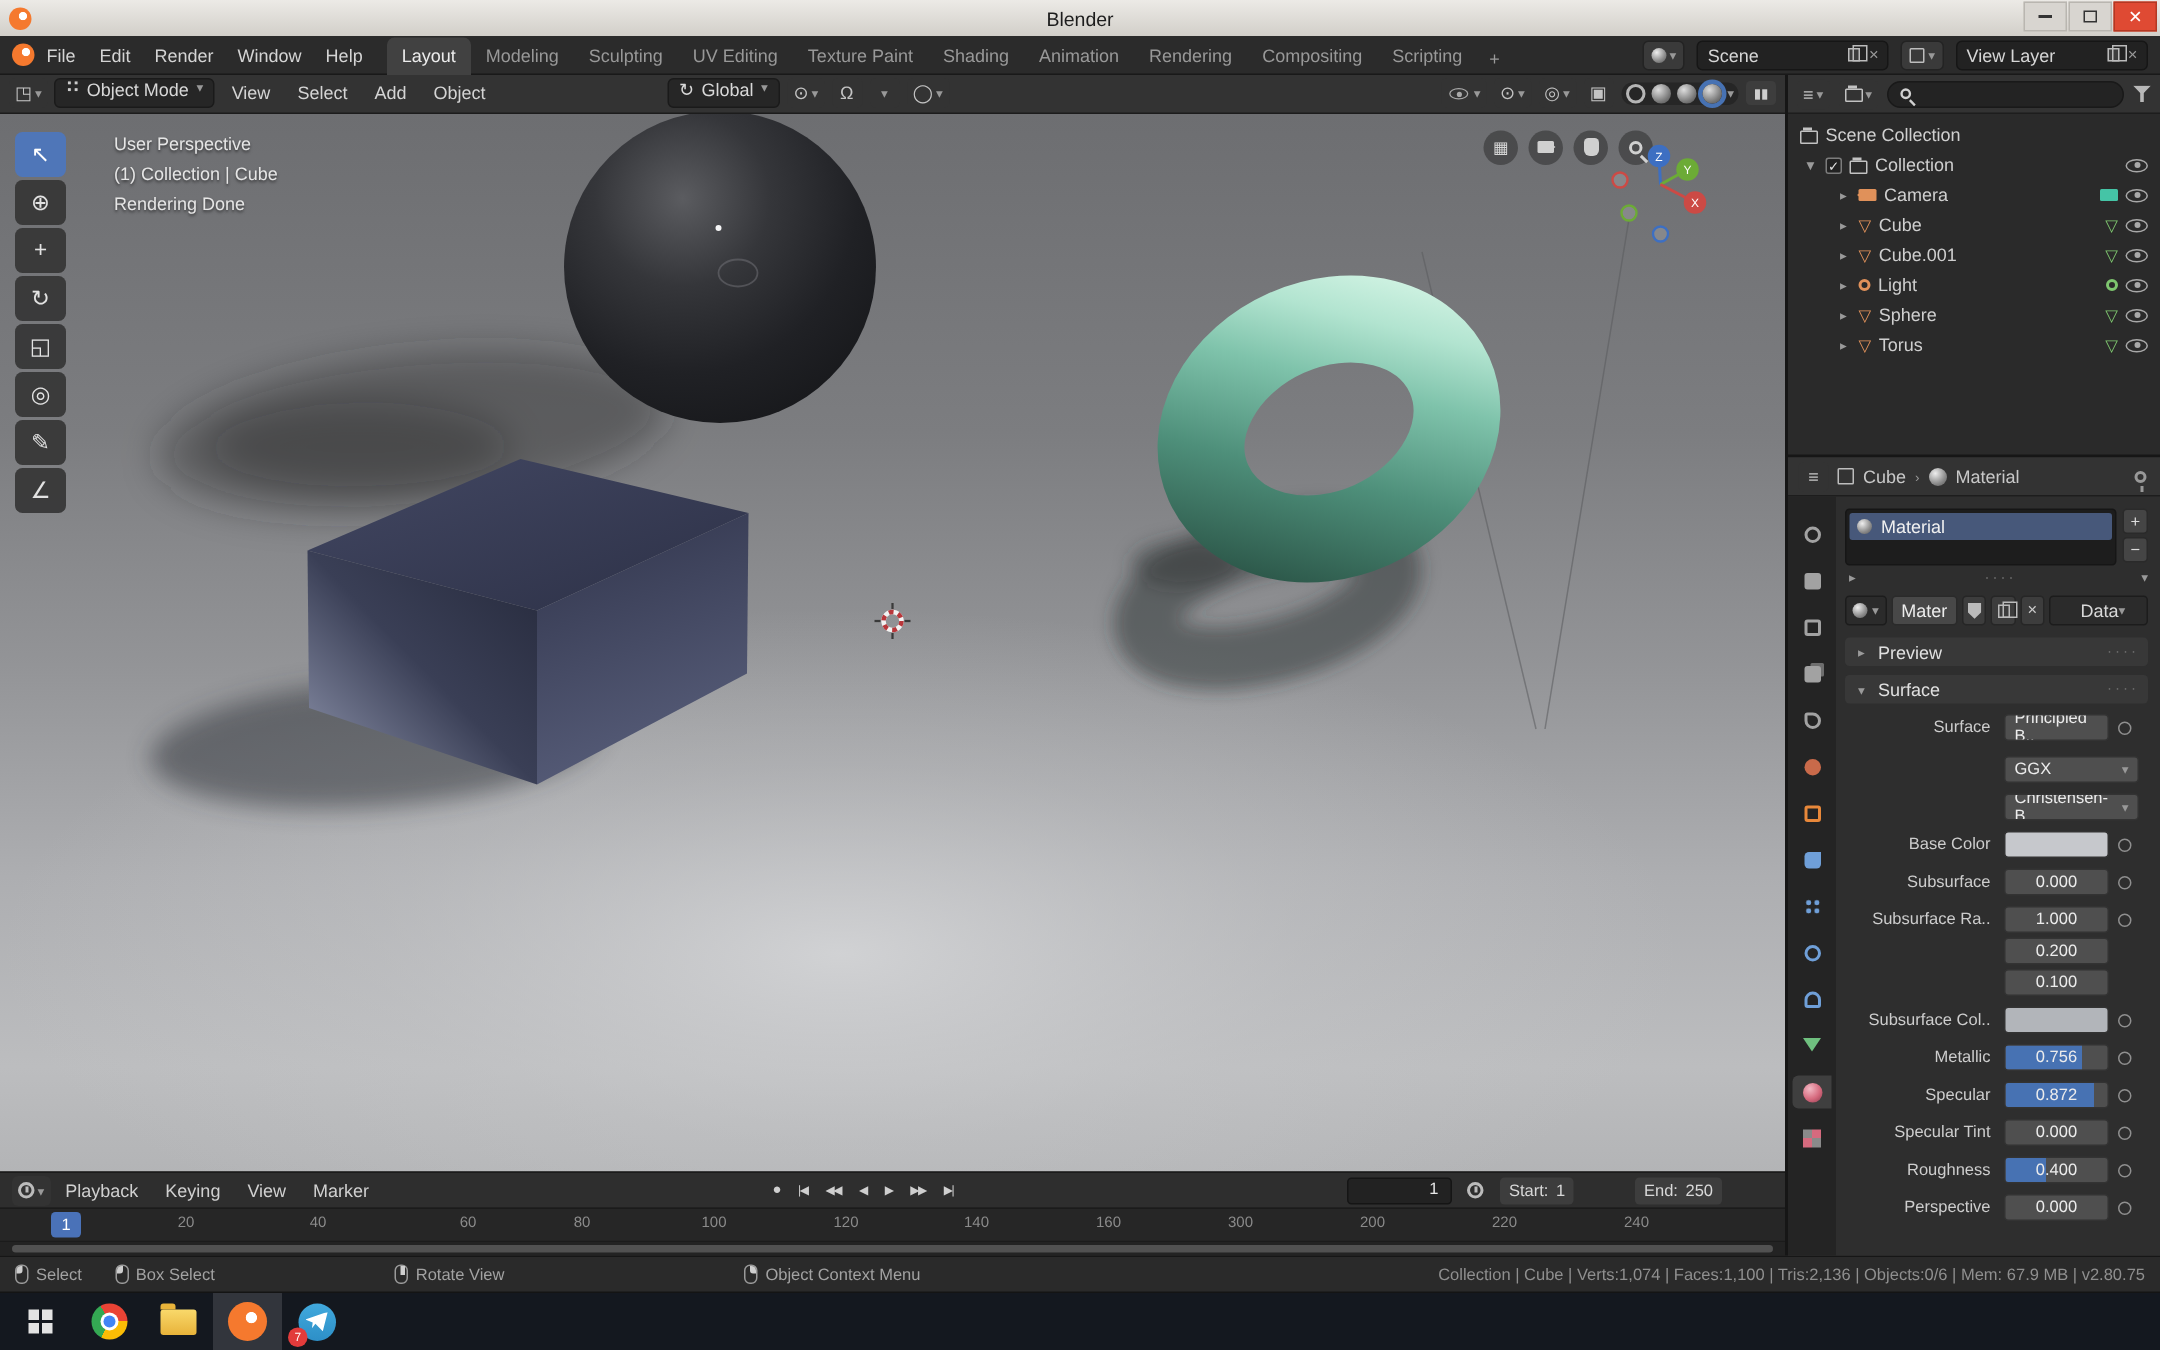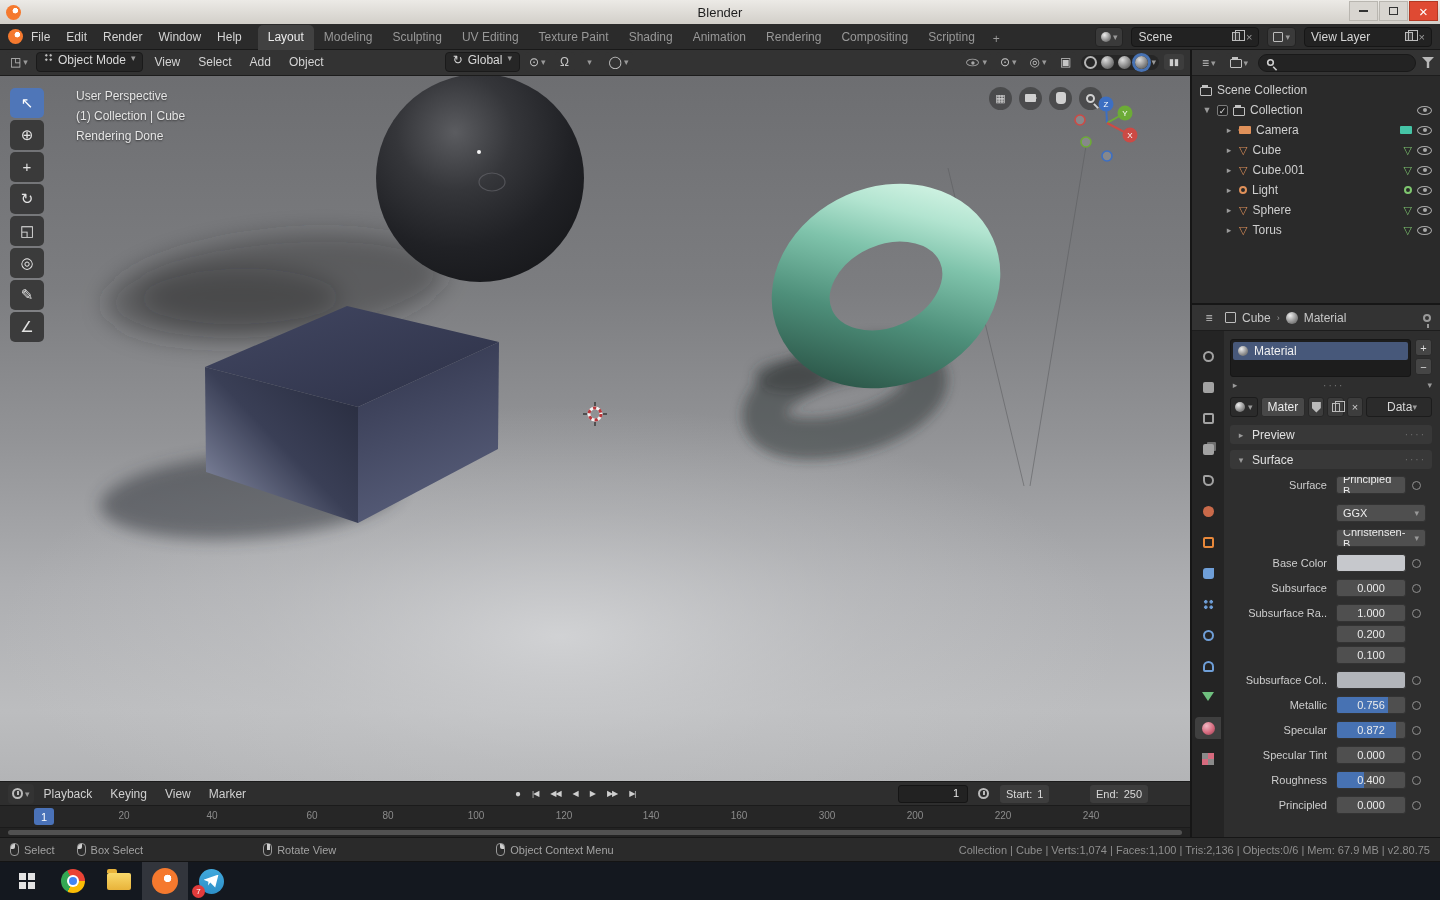--- a/index.html
+++ b/index.html
@@ -798,21 +798,21 @@
             </div>
             <div class="prow">
               <span class="plabel">Roughness</span>
               <div class="pwidget">
                   <div class="fill" style="width: 40%;"></div>
                   <span class="val">0.400</span>
                 </div>
               <span class="kdot"></span>
             </div>
             <div class="prow">
-              <span class="plabel">Principled</span>
+              <span class="plabel">Perspective</span>
               <div class="pwidget">
                   <div class="fill" style="width: 0%;"></div>
                   <span class="val">0.000</span>
                 </div>
               <span class="kdot"></span>
             </div>
           </div>
         </div>
       </div>
     </div>

